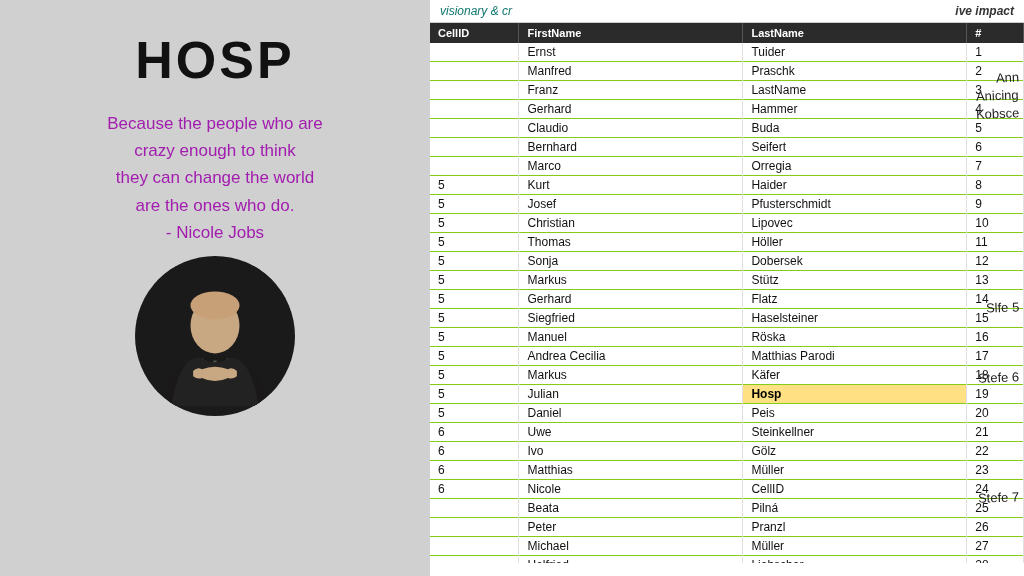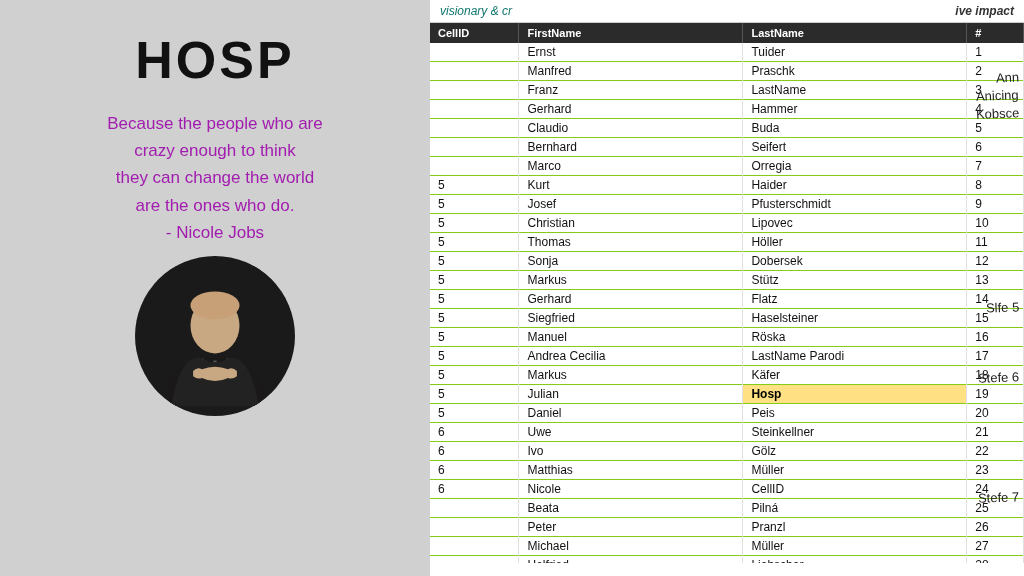--- a/index.html
+++ b/index.html
@@ -305,21 +305,21 @@
           </tr>
           <tr>
             <td>5</td>
             <td>Manuel</td>
             <td>Röska</td>
             <td>16</td>
           </tr>
           <tr>
             <td>5</td>
             <td>Andrea Cecilia</td>
-            <td>LastName Parodi</td>
+            <td>Matthias Parodi</td>
             <td>17</td>
           </tr>
           <tr>
             <td>5</td>
             <td>Markus</td>
             <td>Käfer</td>
             <td>18</td>
           </tr>
           <tr>
             <td>5</td>

